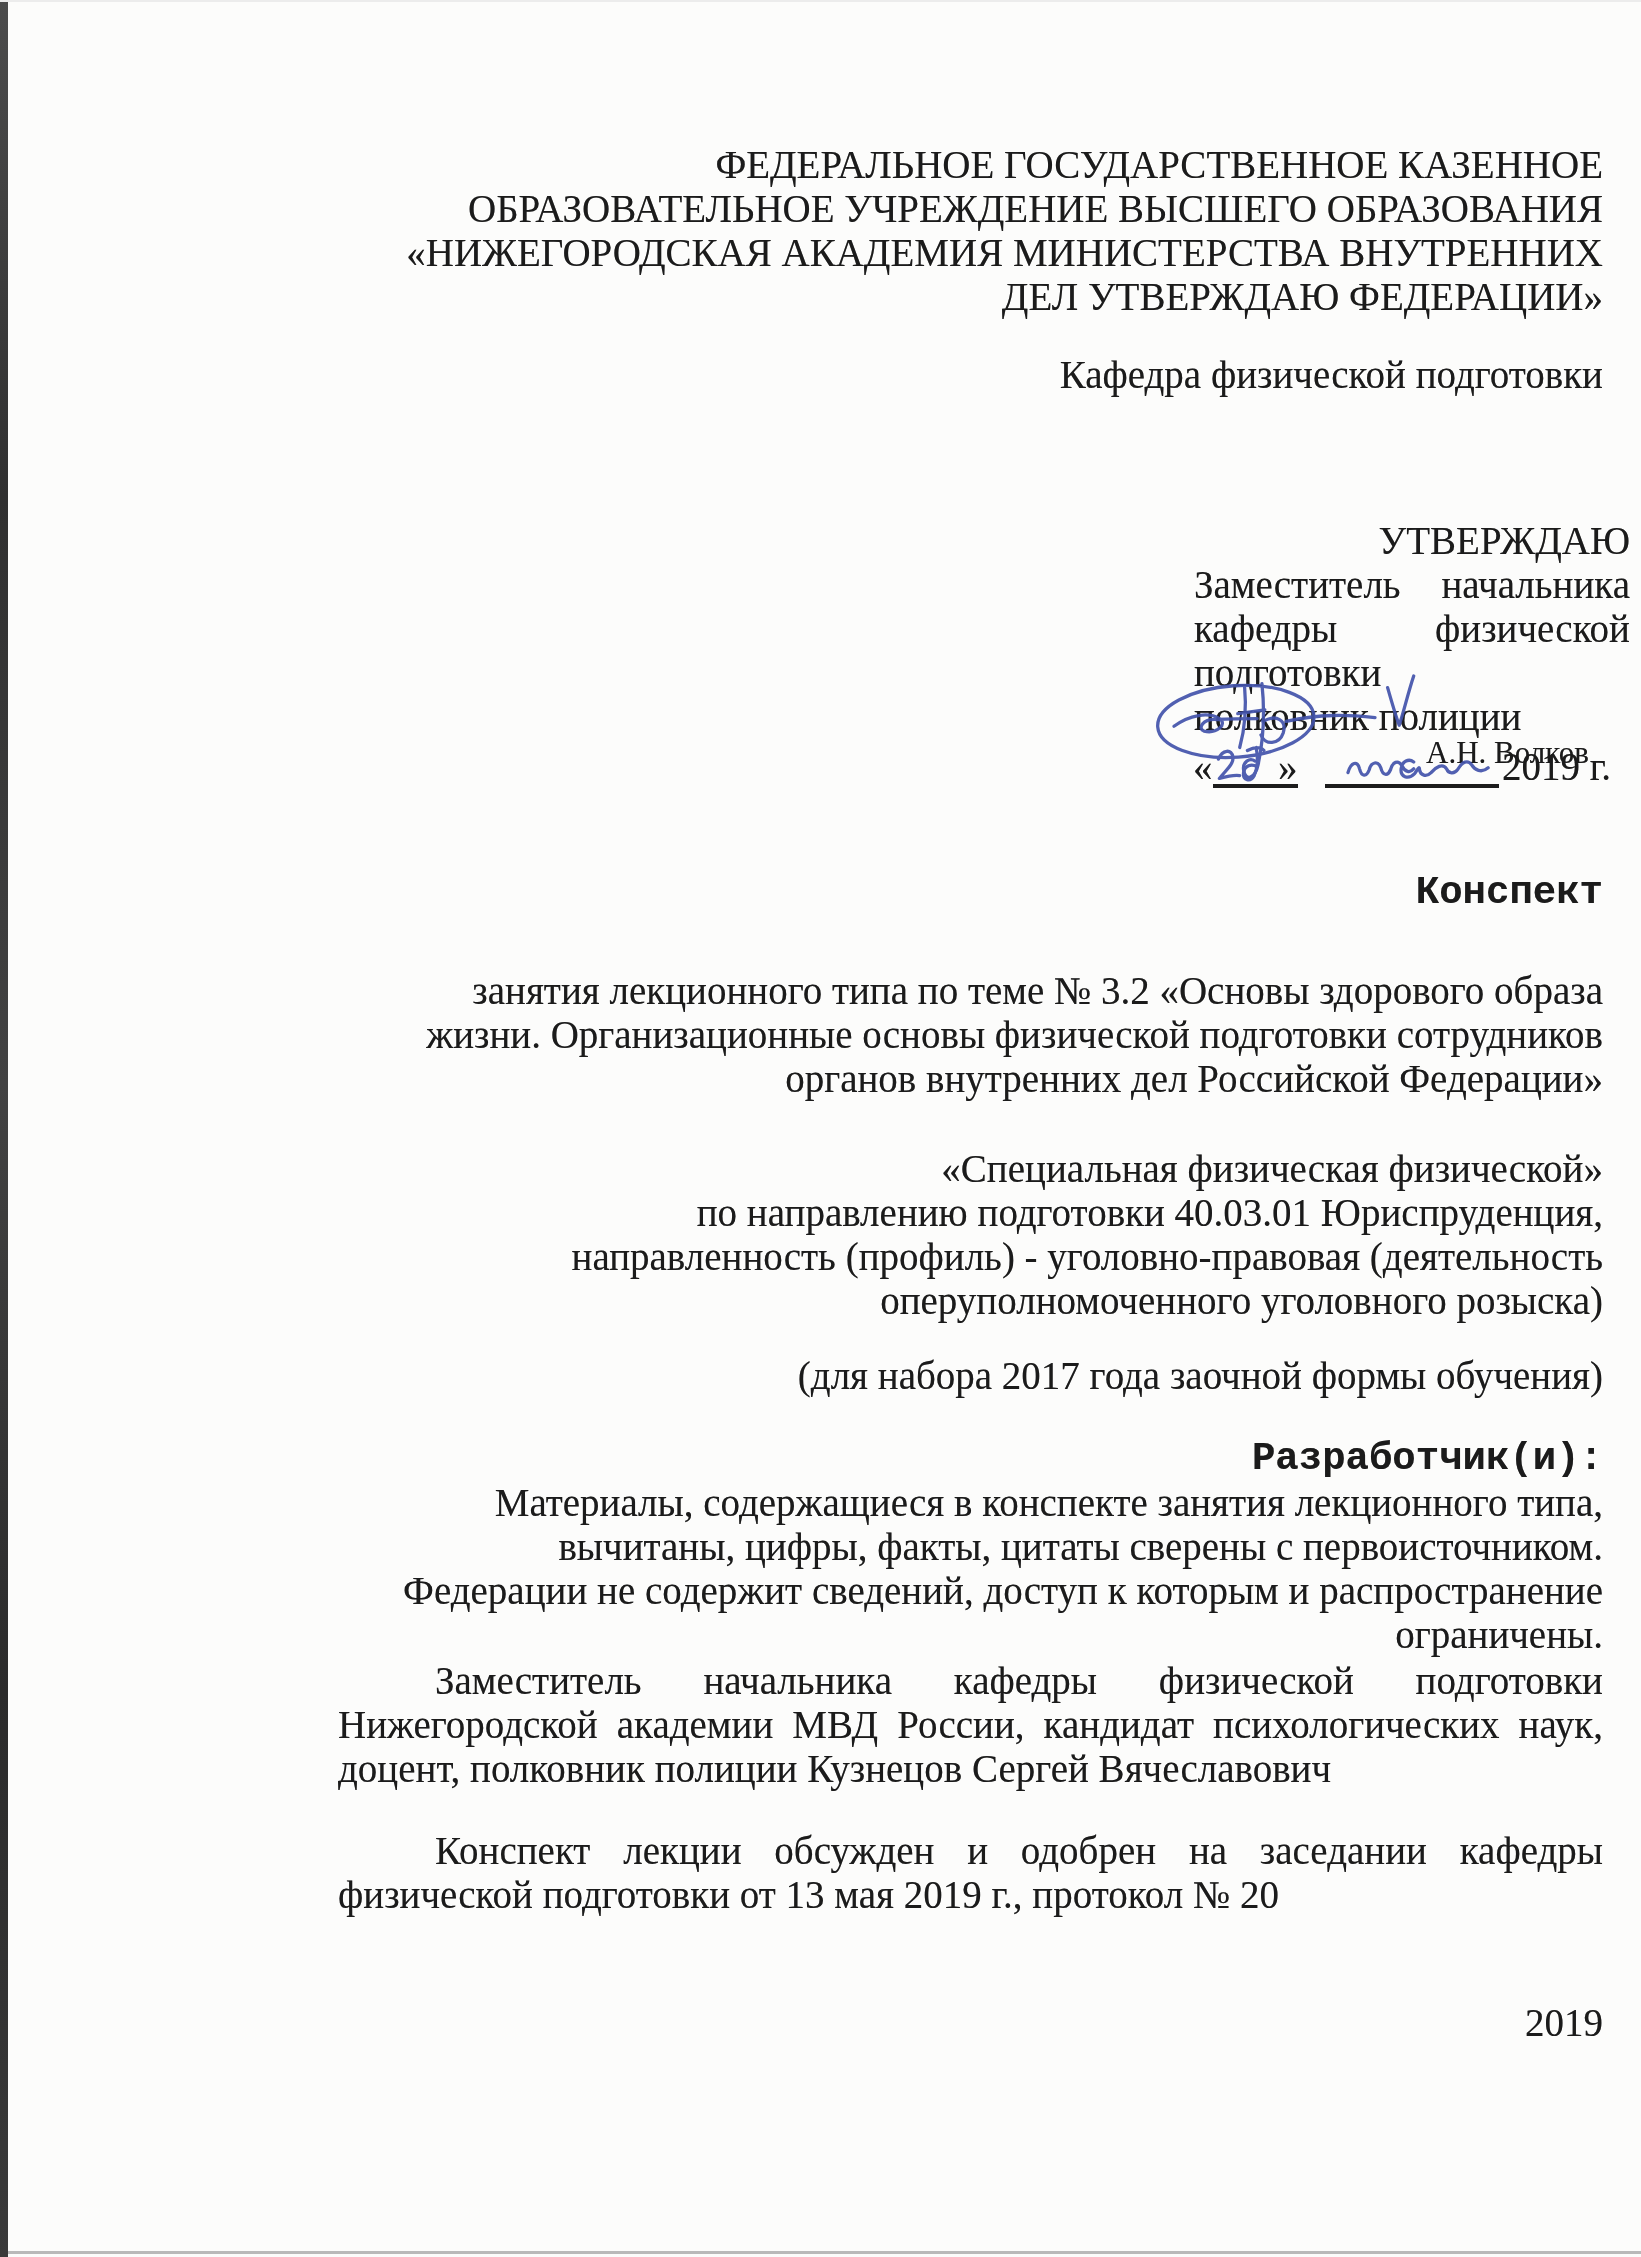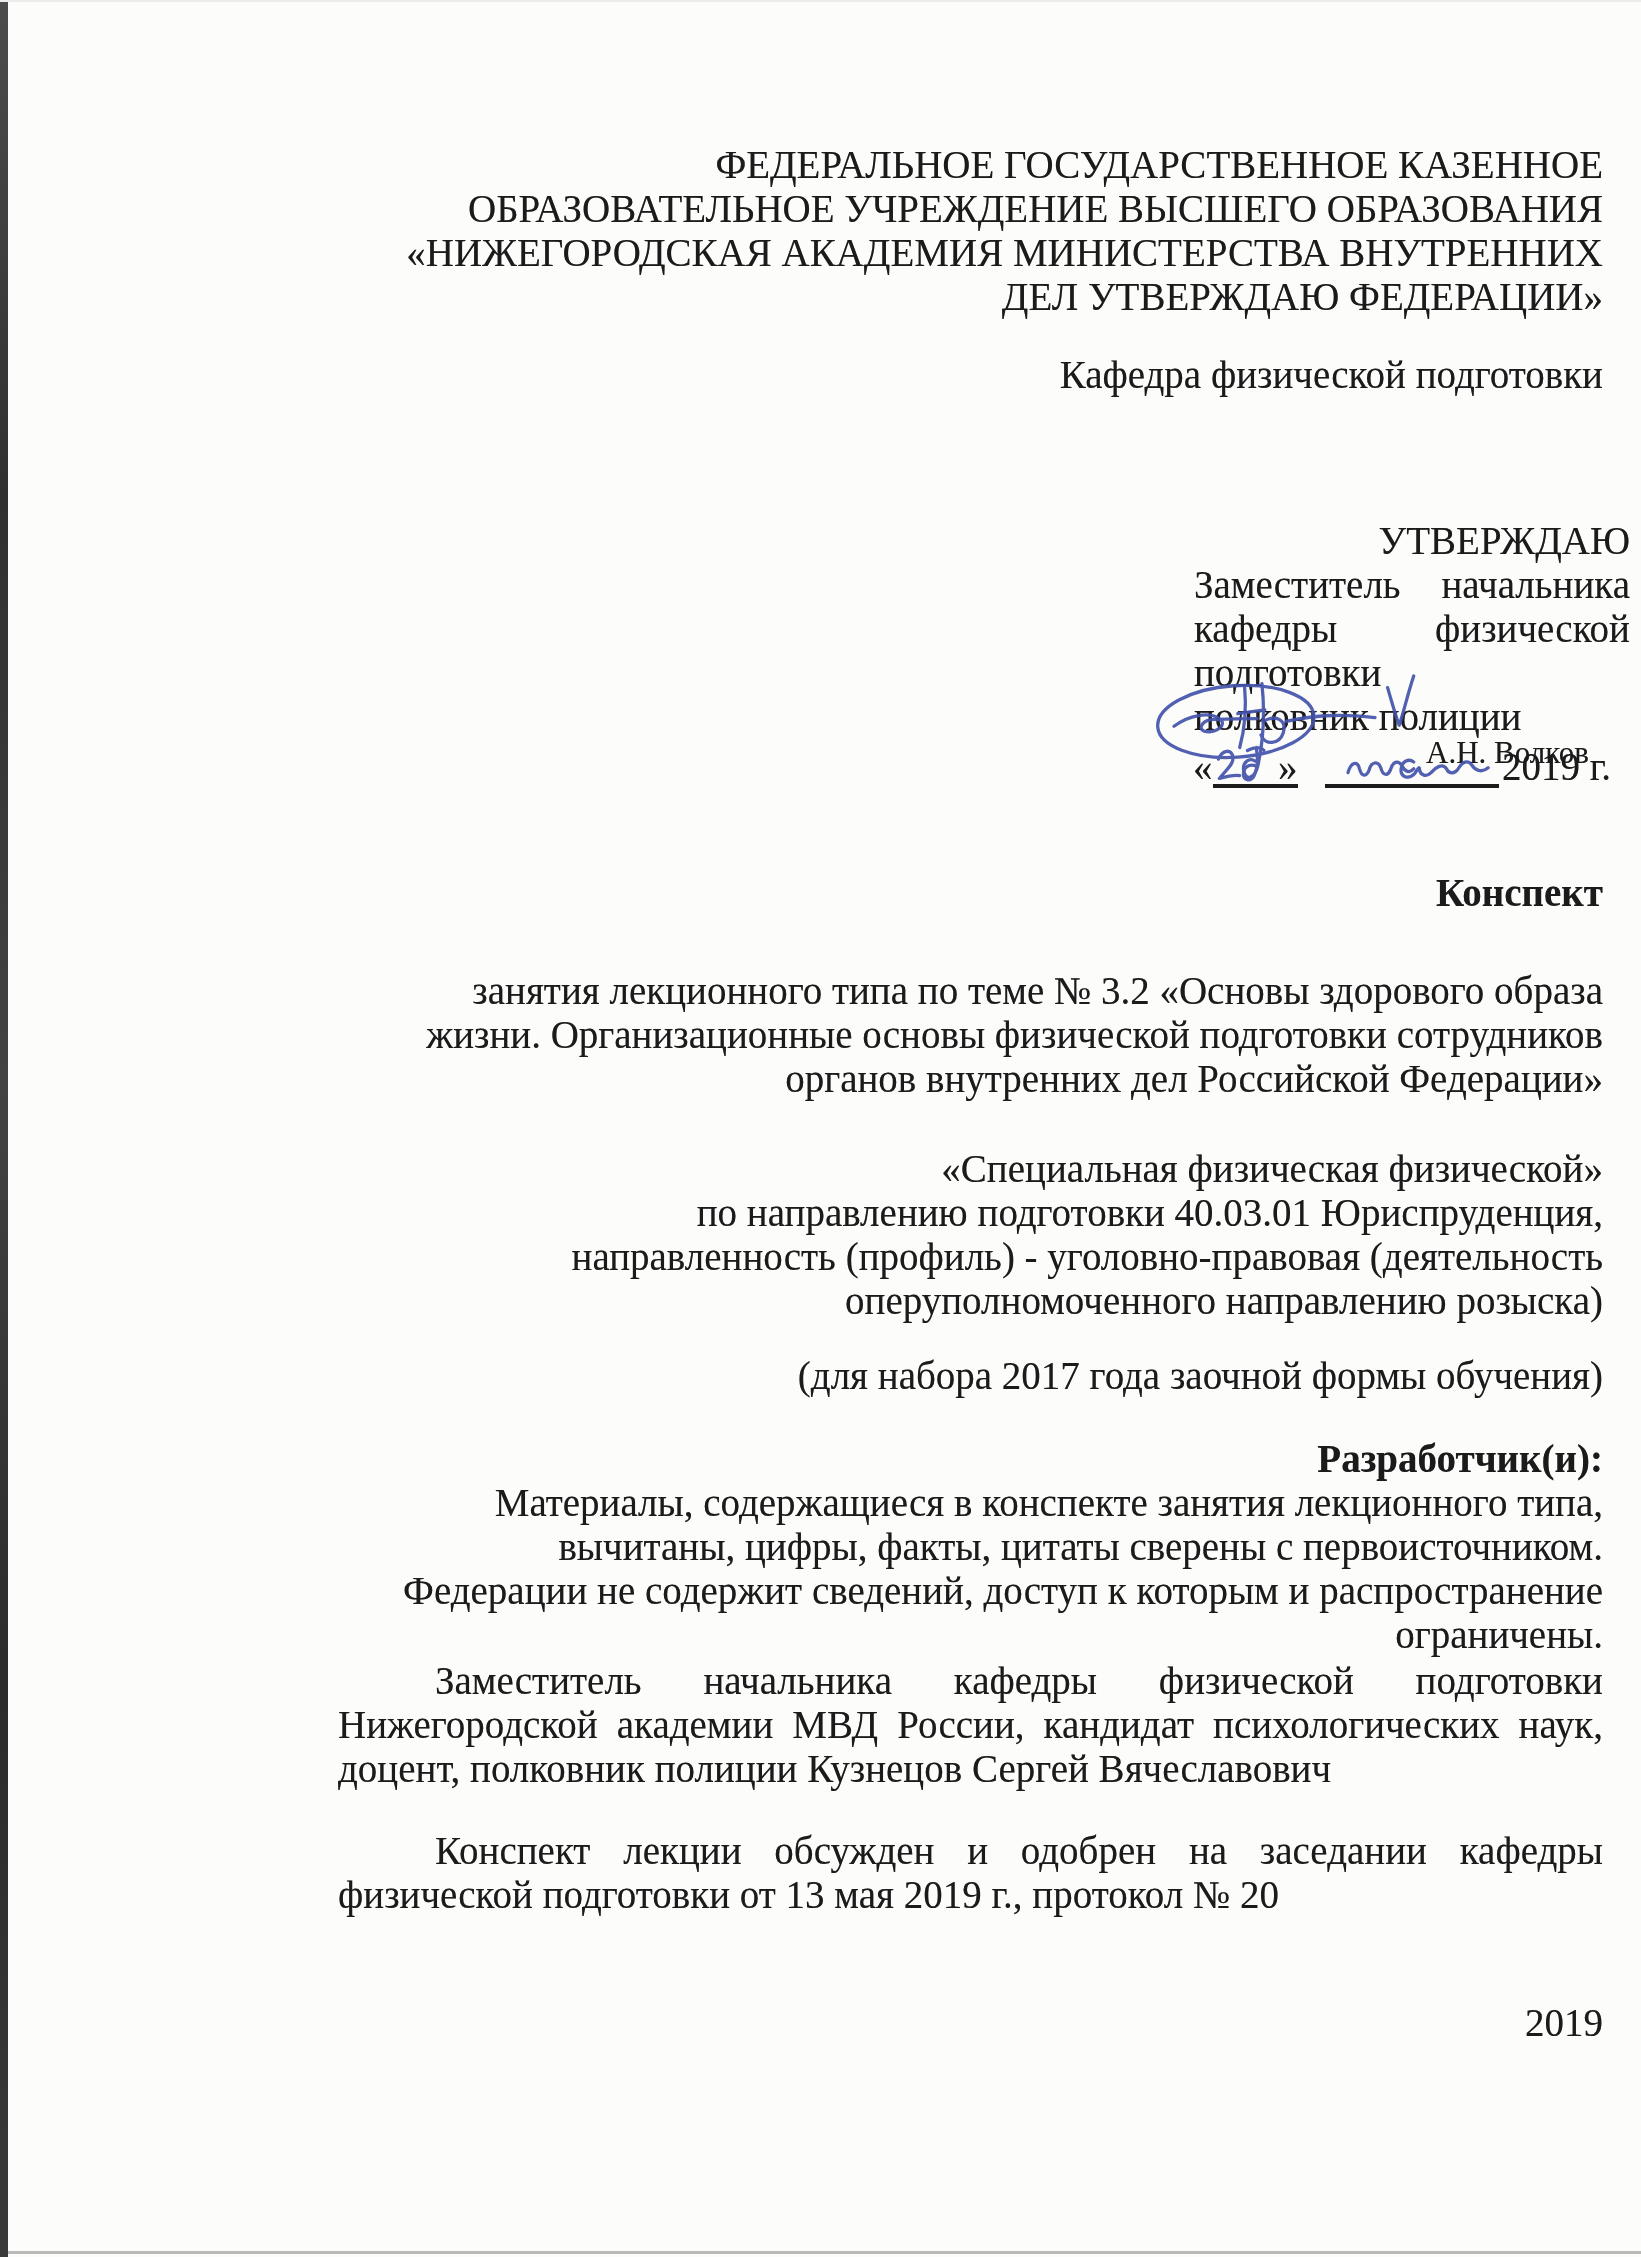--- a/index.html
+++ b/index.html
@@ -7,21 +7,21 @@
     position:relative;
     width:1641px;height:2257px;
     background:#fcfcfb;
     font-family:"Liberation Serif","DejaVu Serif",serif;
     color:#1b1b1b;
     overflow:hidden;
   }
   .txt{font-size:39px;line-height:44px;text-shadow:0 0 0.6px rgba(20,20,20,.45);}
   .col{position:absolute;left:338px;width:1265px;}
   .center{text-align:right;}
-  .bold{font-weight:bold;}
+  .bold{font-weight:bold;font-family:Liberation Mono, monospace;}
   .just{text-align:justify;text-align-last:justify;}
   .indent{text-indent:97px;}
   .appr{position:absolute;left:1194px;width:436px;margin-top:36px;}
   .abs{position:absolute;}
   .uline{position:absolute;height:3.9px;background:#1c1c1c;}
   .edge-left{position:absolute;left:0;top:0;width:7.7px;height:2257px;
     background:linear-gradient(180deg,#4c4c4c 0%,#303030 22%,#424242 48%,#2b2b2b 75%,#3a3a3a 100%);}
   .edge-top{position:absolute;left:0;top:0;width:1641px;height:1.9px;background:#ececec;}
   .edge-bottom{position:absolute;left:7.7px;top:2251px;width:1634px;height:2.9px;background:#b9b9b9;}
   svg.ink{position:absolute;left:1144px;top:671px;width:406px;height:126px;}
@@ -81,21 +81,21 @@
   <div class="col txt center" style="top:969px">
     <div>занятия лекционного типа по теме № 3.2  «Основы здорового образа</div>
     <div>жизни. Организационные основы физической подготовки сотрудников</div>
     <div>органов внутренних дел Российской Федерации»</div>
   </div>
 
   <div class="col txt center" style="top:1147px">
     <div>«Специальная физическая физической»</div>
     <div>по направлению подготовки 40.03.01 Юриспруденция,</div>
     <div>направленность (профиль) - уголовно-правовая (деятельность</div>
-    <div>оперуполномоченного направлению розыска)</div>
+    <div>оперуполномоченного уголовного розыска)</div>
   </div>
 
   <div class="col txt center" style="top:1354px">(для набора 2017 года заочной формы обучения)</div>
 
   <div class="col txt center bold" style="top:1437px">Разработчик(и):</div>
 
   <div class="col txt center" style="top:1481px">
     <div>Материалы, содержащиеся в конспекте занятия лекционного типа,</div>
     <div>вычитаны, цифры, факты, цитаты сверены с первоисточником.</div>
     <div>Федерации не содержит сведений, доступ к которым и распространение</div>

